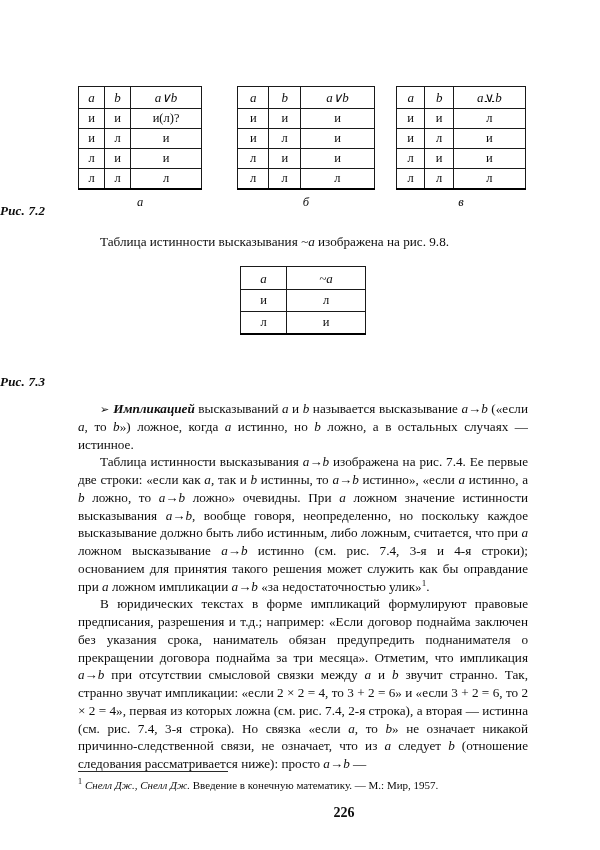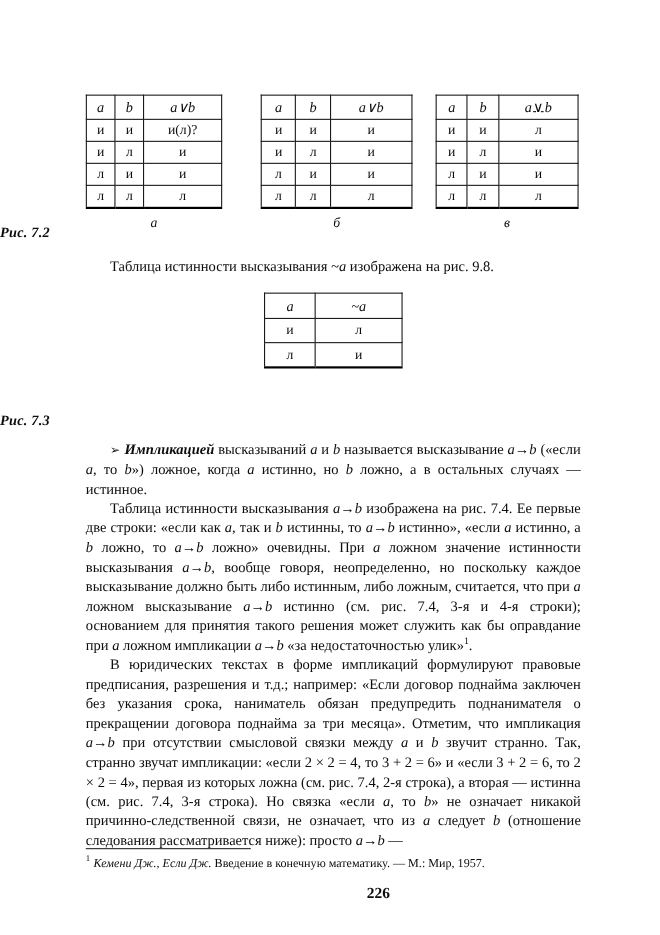--- a/index.html
+++ b/index.html
@@ -326,17 +326,17 @@
 
     <p class="bulleted"><span class="bullet-mark">➢</span><span class="term">Импликацией</span><span> высказываний </span><i class="v">a</i><span> и </span><i class="v">b</i><span> называется высказывание </span><i class="imp">a→b</i><span> («если </span><i class="v">a</i><span>, то </span><i class="v">b</i><span>») ложное, когда </span><i class="v">a</i><span> истинно, но </span><i class="v">b</i><span> ложно, а в остальных случаях — истинное.</span></p>
 
     <p><span>Таблица истинности высказывания </span><i class="imp">a→b</i><span> изображена на рис. 7.4. Ее первые две строки: «если как </span><i class="v">a</i><span>, так и </span><i class="v">b</i><span> истинны, то </span><i class="imp">a→b</i><span> истинно», «если </span><i class="v">a</i><span> истинно, а </span><i class="v">b</i><span> ложно, то </span><i class="imp">a→b</i><span> ложно» очевидны. При </span><i class="v">a</i><span> ложном значение истинности высказывания </span><i class="imp">a→b</i><span>, вообще говоря, неопределенно, но поскольку каждое высказывание должно быть либо истинным, либо ложным, считается, что при </span><i class="v">a</i><span> ложном высказывание </span><i class="imp">a→b</i><span> истинно (см. рис. 7.4, 3-я и 4-я строки); основанием для принятия такого решения может служить как бы оправдание при </span><i class="v">a</i><span> ложном импликации </span><i class="imp">a→b</i><span> «за недостаточностью улик»</span><span class="fnref">1</span><span>.</span></p>
 
     <p><span>В юридических текстах в форме импликаций формулируют правовые предписания, разрешения и т.д.; например: «Если договор поднайма заключен без указания срока, наниматель обязан предупредить поднанимателя о прекращении договора поднайма за три месяца». Отметим, что импликация </span><i class="imp">a→b</i><span> при отсутствии смысловой связки между </span><i class="v">a</i><span> и </span><i class="v">b</i><span> звучит странно. Так, странно звучат импликации: «если 2 × 2 = 4, то 3 + 2 = 6» и «если 3 + 2 = 6, то 2 × 2 = 4», первая из которых ложна (см. рис. 7.4, 2-я строка), а вторая — истинна (см. рис. 7.4, 3-я строка). Но связка «если </span><i class="v">a</i><span>, то </span><i class="v">b</i><span>» не означает никакой причинно-следственной связи, не означает, что из </span><i class="v">a</i><span> следует </span><i class="v">b</i><span> (отношение следования рассматривается ниже): просто </span><i class="imp">a→b</i><span> —</span></p>
 
   </div>
 
   <div class="fn-rule"></div>
-  <div class="footnote"><span class="fnum">1</span><span class="auth">Кемени Дж., Если Дж.</span><span> Введение в конечную математику. — М.: Мир, 1957.</span></div>
+  <div class="footnote"><span class="fnum">1</span><span class="auth">Снелл Дж., Снелл Дж.</span><span> Введение в конечную математику. — М.: Мир, 1957.</span></div>
 
   <div class="page-no">226</div>
 
 </div>
 
 </body></html>

